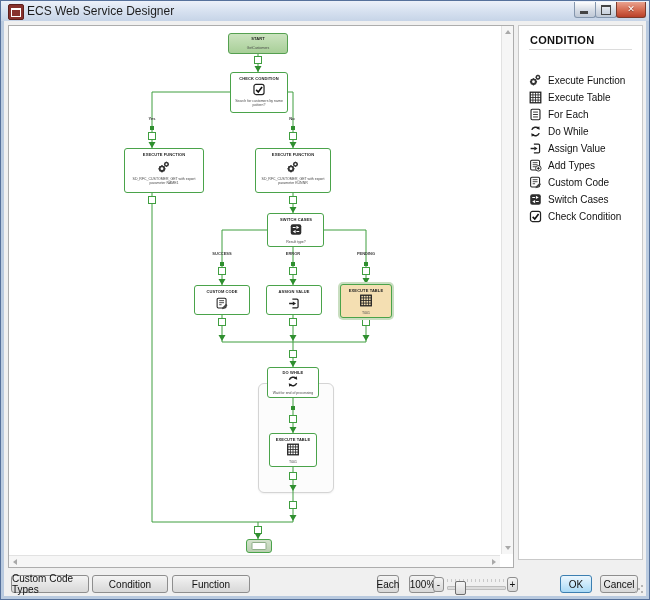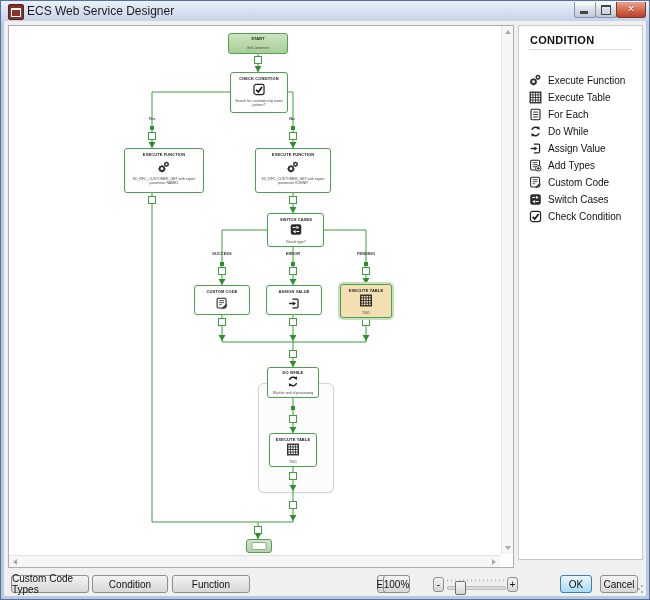--- a/index.html
+++ b/index.html
@@ -371,21 +371,21 @@
         </span>
       <span class="albl">Check Condition</span>
     </div>
   </div>
 
   <div class="btn" style="left:11px;width:78px">Custom Code Types</div>
   <div class="btn" style="left:92px;width:76px">Condition</div>
   <div class="btn" style="left:172px;width:78px">Function</div>
 
   <div class="btn" style="left:377px;width:22px">Each</div>
-  <div class="btn" style="left:383px;width:27px">100%</div>
+  <div class="btn" style="left:409px;width:27px">100%</div>
   <div class="btn small" style="left:433px;width:11px">-</div>
   <div class="ticks"></div>
   <div class="track"></div>
   <div class="thumb"></div>
   <div class="btn small" style="left:507px;width:11px">+</div>
 
   <div class="btn ok" style="left:560px;width:32px">OK</div>
   <div class="btn" style="left:600px;width:38px">Cancel</div>
 
   <div class="grip"></div>

